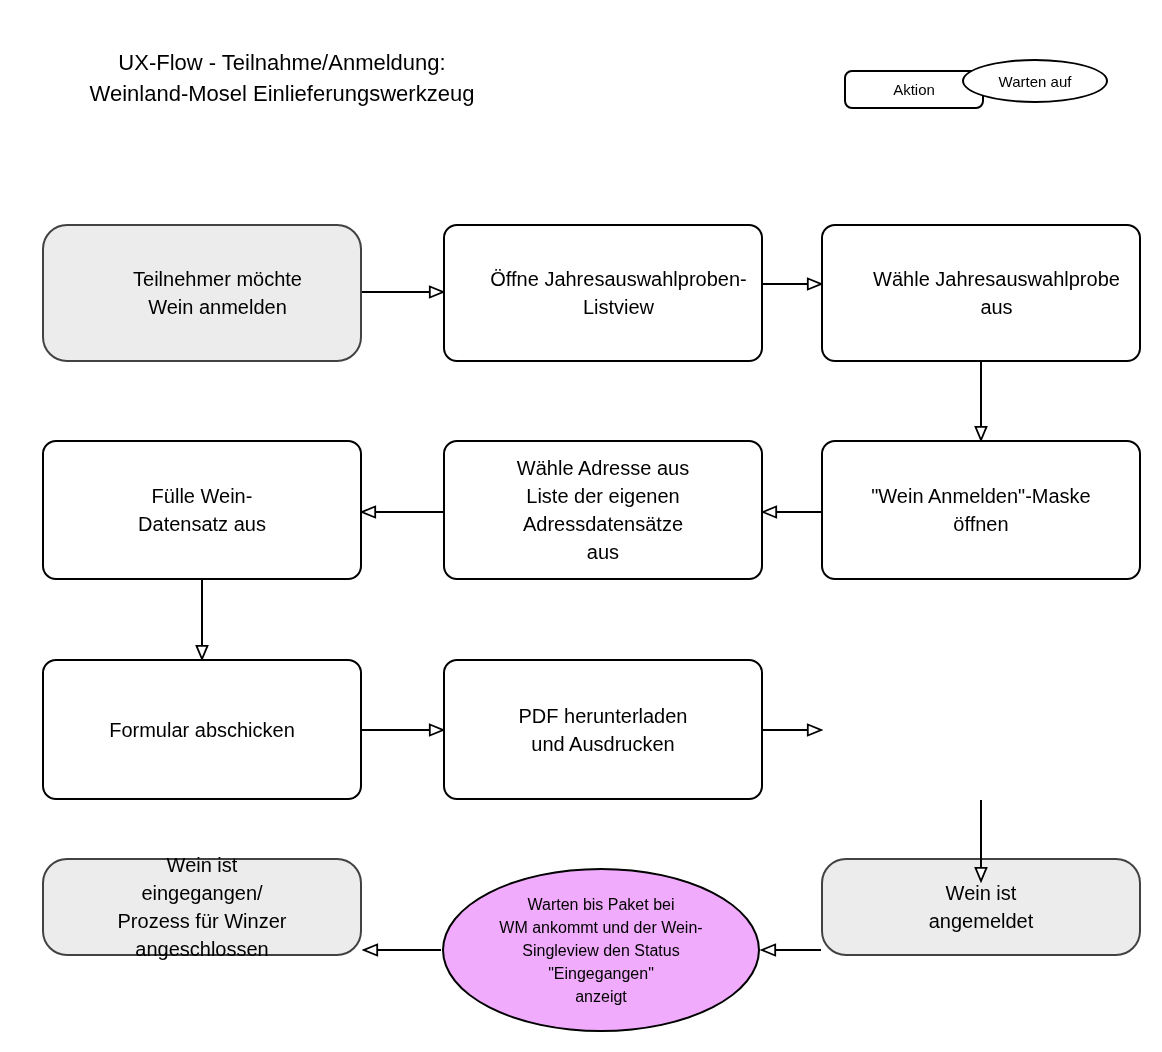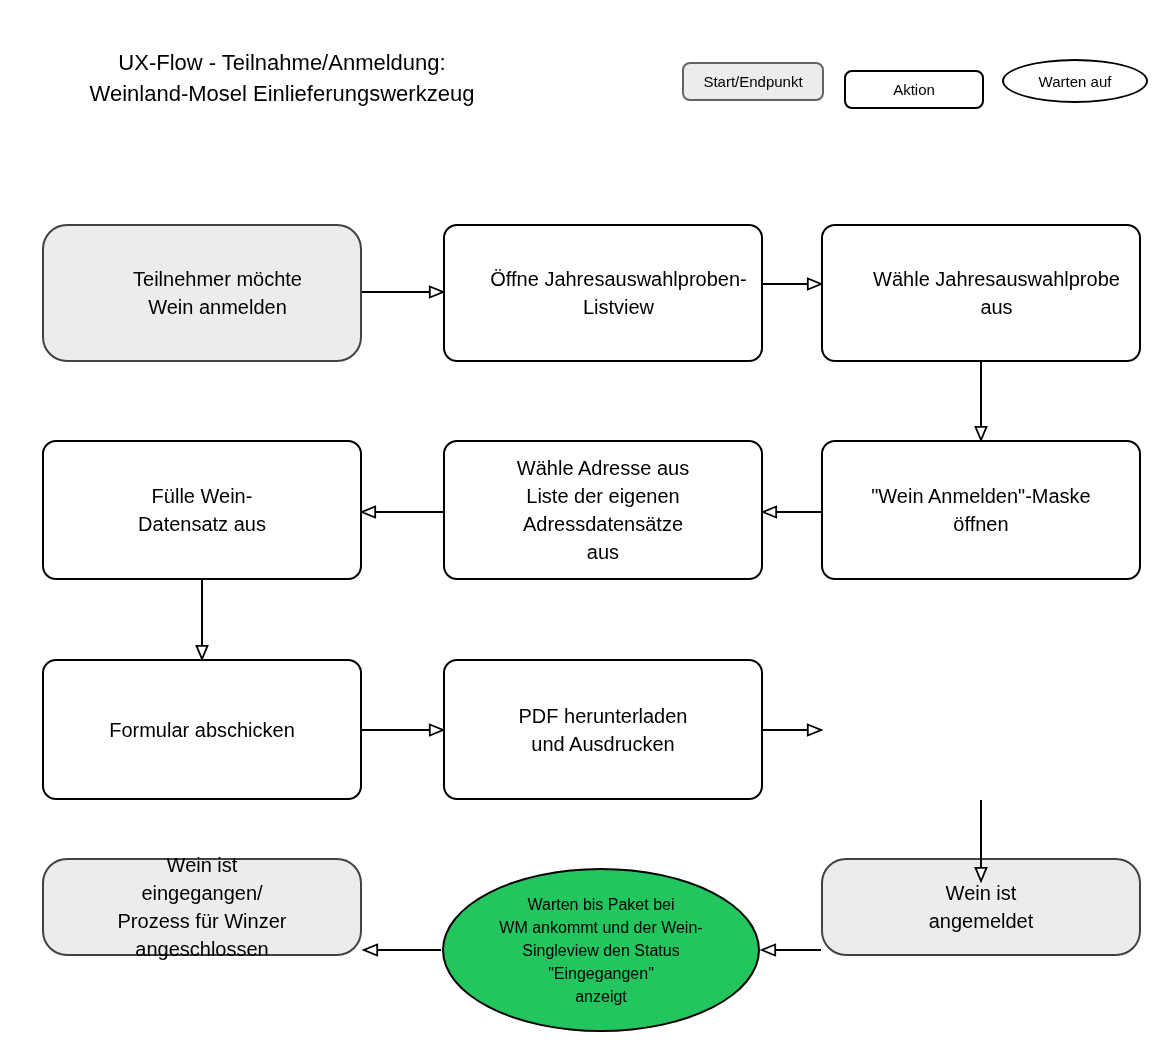--- a/index.html
+++ b/index.html
@@ -42,21 +42,21 @@
     border: 2px solid #636363;
     border-radius: 8px;
   }
   .legend-action {
     left: 844px; top: 62px; width: 140px; height: 39px;
     border: 2px solid #000;
     border-radius: 8px;
     margin-top: 8px;
   }
   .legend-wait {
-    left: 1002px; top: 59px; width: 146px; height: 44px;
+    left: 962px; top: 59px; width: 146px; height: 44px;
     border: 2px solid #000;
     border-radius: 50%;
   }
   
   .node {
     position: absolute;
     display: flex;
     align-items: center;
     justify-content: center;
     text-align: center;
@@ -72,21 +72,21 @@
     background: #ffffff;
   }
   .startend {
     border-radius: 25px;
     border: 2px solid #424242;
     background: #ececec;
   }
   .ellipse {
     border-radius: 50%;
     border: 2px solid #000;
-    background: #22c55e;
+    background: #f0abfc;
     font-size: 16px;
     line-height: 23px;
   }
   .col1 { left: 42px; }
   .col2 { left: 443px; }
   .col3 { left: 821px; }
   .row1 { top: 224px; height: 138px; padding-left: 31px; }
   .row2 { top: 440px; height: 140px; }
   .row3 { top: 659px; height: 141px; }
   .row4 { top: 858px; height: 98px; }
@@ -98,23 +98,20 @@
   }
 </style>
 </head>
 <body>
 
 <div class="canvas">
 
   <div class="page-title">UX-Flow - Teilnahme/Anmeldung:
 Weinland-Mosel Einlieferungswerkzeug</div>
 
-  <div class="legend-box legend-start">
-    <span>Start/Endpunkt</span>
-  </div>
   <div class="legend-box legend-action">
     <span>Aktion</span>
   </div>
   <div class="legend-box legend-wait">
     <span>Warten auf</span>
   </div>
 
   <div class="node startend col1 row1">Teilnehmer möchte
 Wein anmelden</div>
   <div class="node rect col2 row1">Öffne Jahresauswahlproben-

